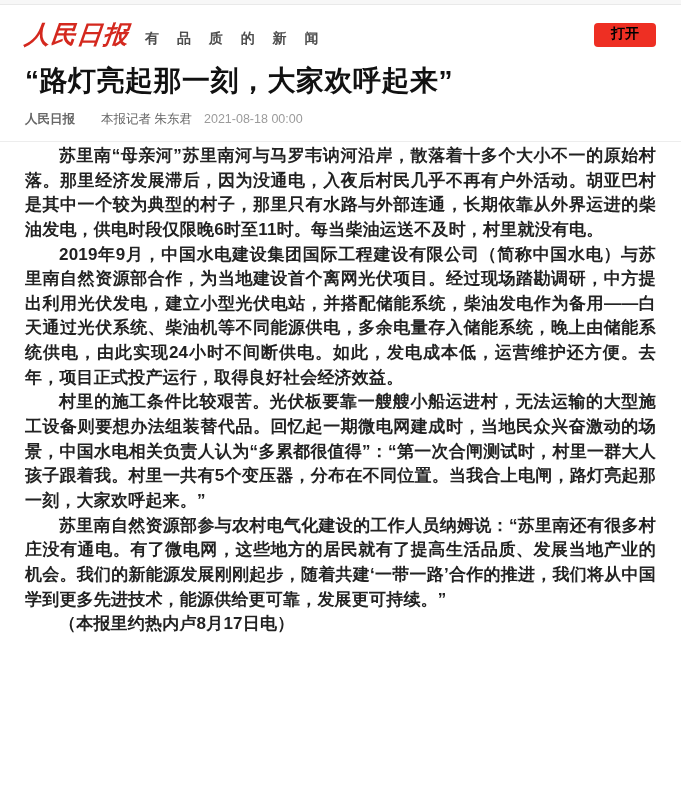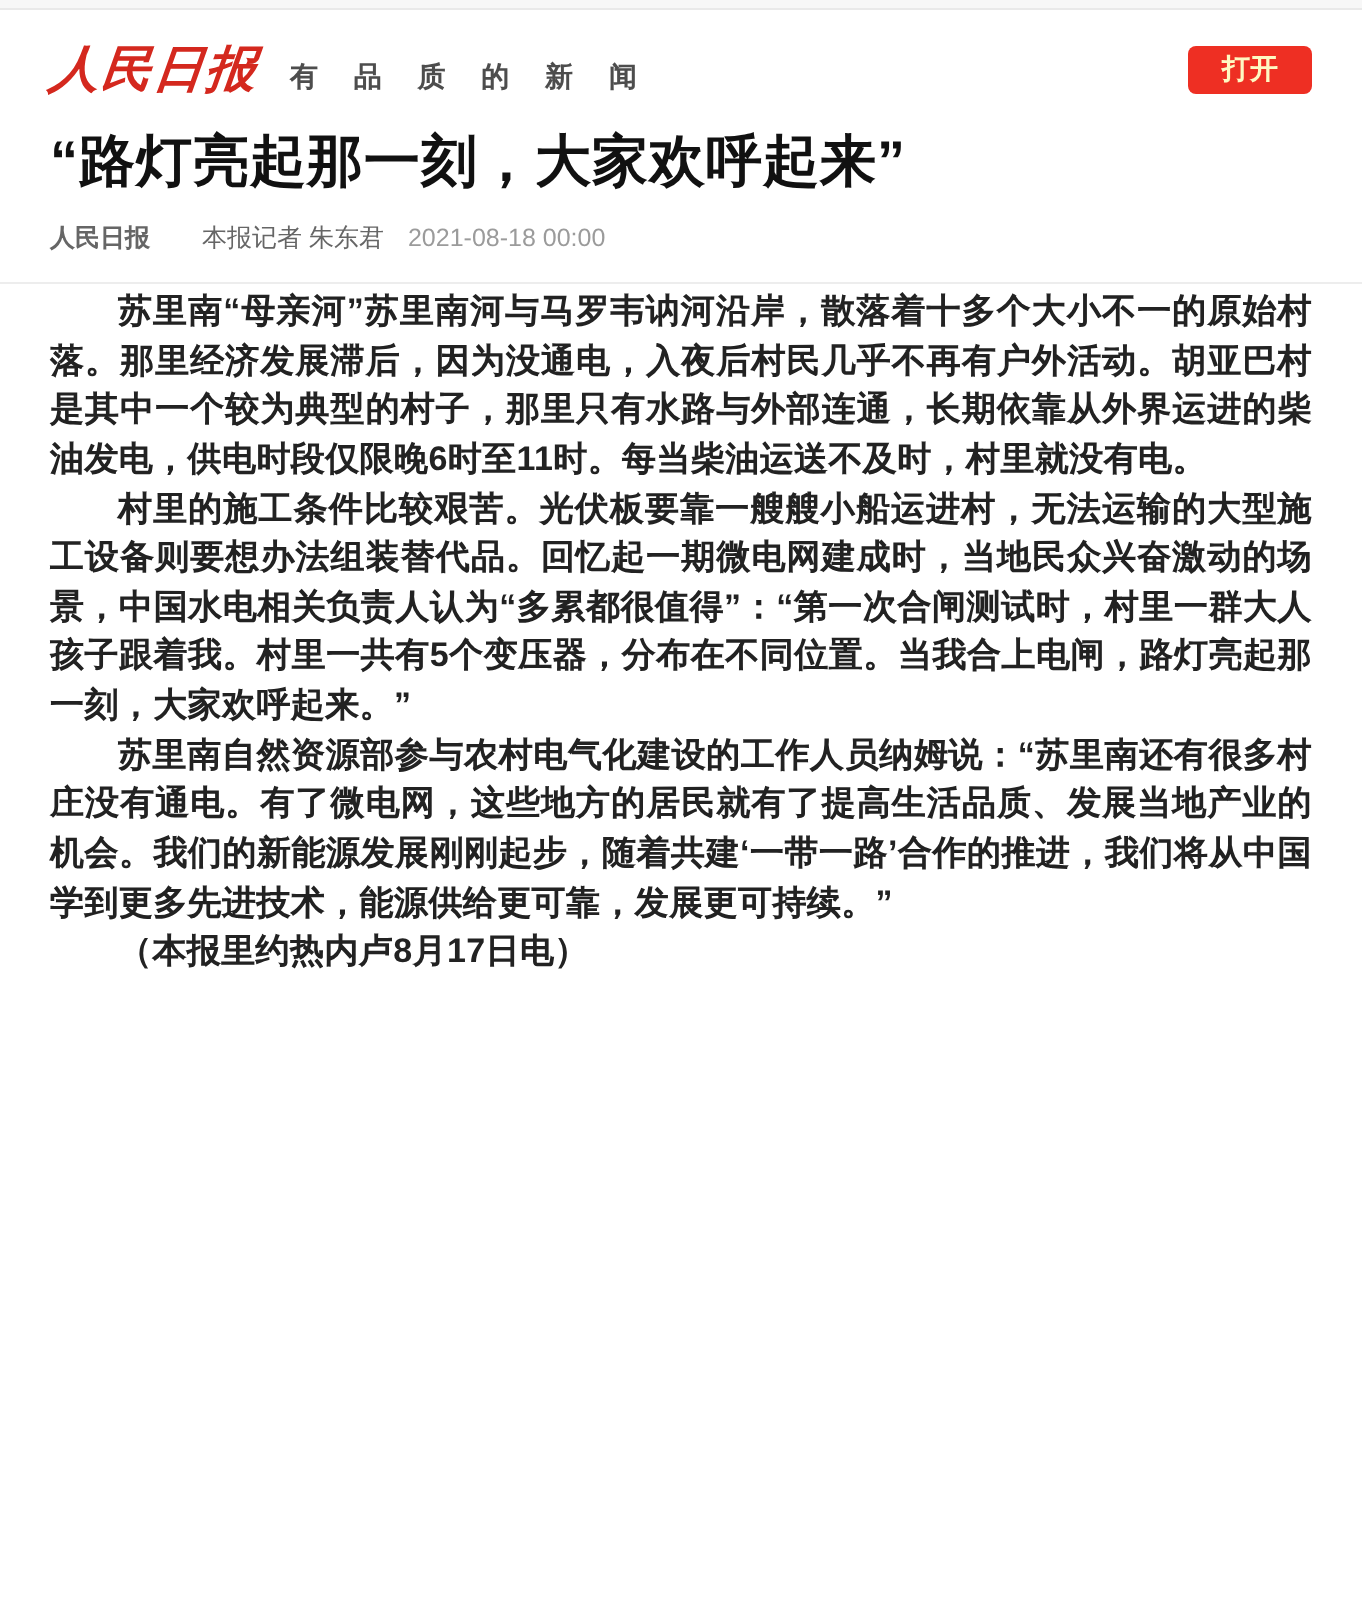--- a/index.html
+++ b/index.html
@@ -40,29 +40,29 @@
   .tagline {
     margin-left: 16px;
     font-size: 14px;
     font-weight: bold;
     color: #4d4d4d;
     letter-spacing: 7px;
     white-space: nowrap;
   }
   .open-button {
     background: var(--button-red, #ee2f23);
-    color: #fef9c3;
+    color: #000000;
     border: none;
     border-radius: 4px;
     font-size: 14px;
     font-weight: bold;
     padding: 3px 17px 4px 17px;
     line-height: 17px;
     cursor: pointer;
-    font-family: Liberation Sans, sans-serif;
+    font-family: Liberation Mono, monospace;
   }
 
   
   .title {
     margin: 15px 25px 0 25px;
     font-size: 28px;
     font-weight: bold;
     color: var(--title-color, #111111);
     line-height: 1.25;
     letter-spacing: 0.5px;
@@ -116,16 +116,17 @@
 <div class="byline">
   <span class="source">人民日报</span>
   <span class="reporter">本报记者 朱东君</span>
   <span class="datetime">2021-08-18 00:00</span>
 </div>
 
 <div class="divider"></div>
 
 <div class="article-body">
   <p>苏里南“母亲河”苏里南河与马罗韦讷河沿岸，散落着十多个大小不一的原始村落。那里经济发展滞后，因为没通电，入夜后村民几乎不再有户外活动。胡亚巴村是其中一个较为典型的村子，那里只有水路与外部连通，长期依靠从外界运进的柴油发电，供电时段仅限晚6时至11时。每当柴油运送不及时，村里就没有电。</p>
+  <p>2019年9月，中国水电建设集团国际工程建设有限公司（简称中国水电）与苏里南自然资源部合作，为当地建设首个离网光伏项目。经过现场踏勘调研，中方提出利用光伏发电，建立小型光伏电站，并搭配储能系统，柴油发电作为备用——白天通过光伏系统、柴油机等不同能源供电，多余电量存入储能系统，晚上由储能系统供电，由此实现24小时不间断供电。如此，发电成本低，运营维护还方便。去年，项目正式投产运行，取得良好社会经济效益。</p>
   <p>村里的施工条件比较艰苦。光伏板要靠一艘艘小船运进村，无法运输的大型施工设备则要想办法组装替代品。回忆起一期微电网建成时，当地民众兴奋激动的场景，中国水电相关负责人认为“多累都很值得”：“第一次合闸测试时，村里一群大人孩子跟着我。村里一共有5个变压器，分布在不同位置。当我合上电闸，路灯亮起那一刻，大家欢呼起来。”</p>
   <p>苏里南自然资源部参与农村电气化建设的工作人员纳姆说：“苏里南还有很多村庄没有通电。有了微电网，这些地方的居民就有了提高生活品质、发展当地产业的机会。我们的新能源发展刚刚起步，随着共建‘一带一路’合作的推进，我们将从中国学到更多先进技术，能源供给更可靠，发展更可持续。”</p>
   <p>（本报里约热内卢8月17日电）</p>
 </div>
 
 </body></html>

